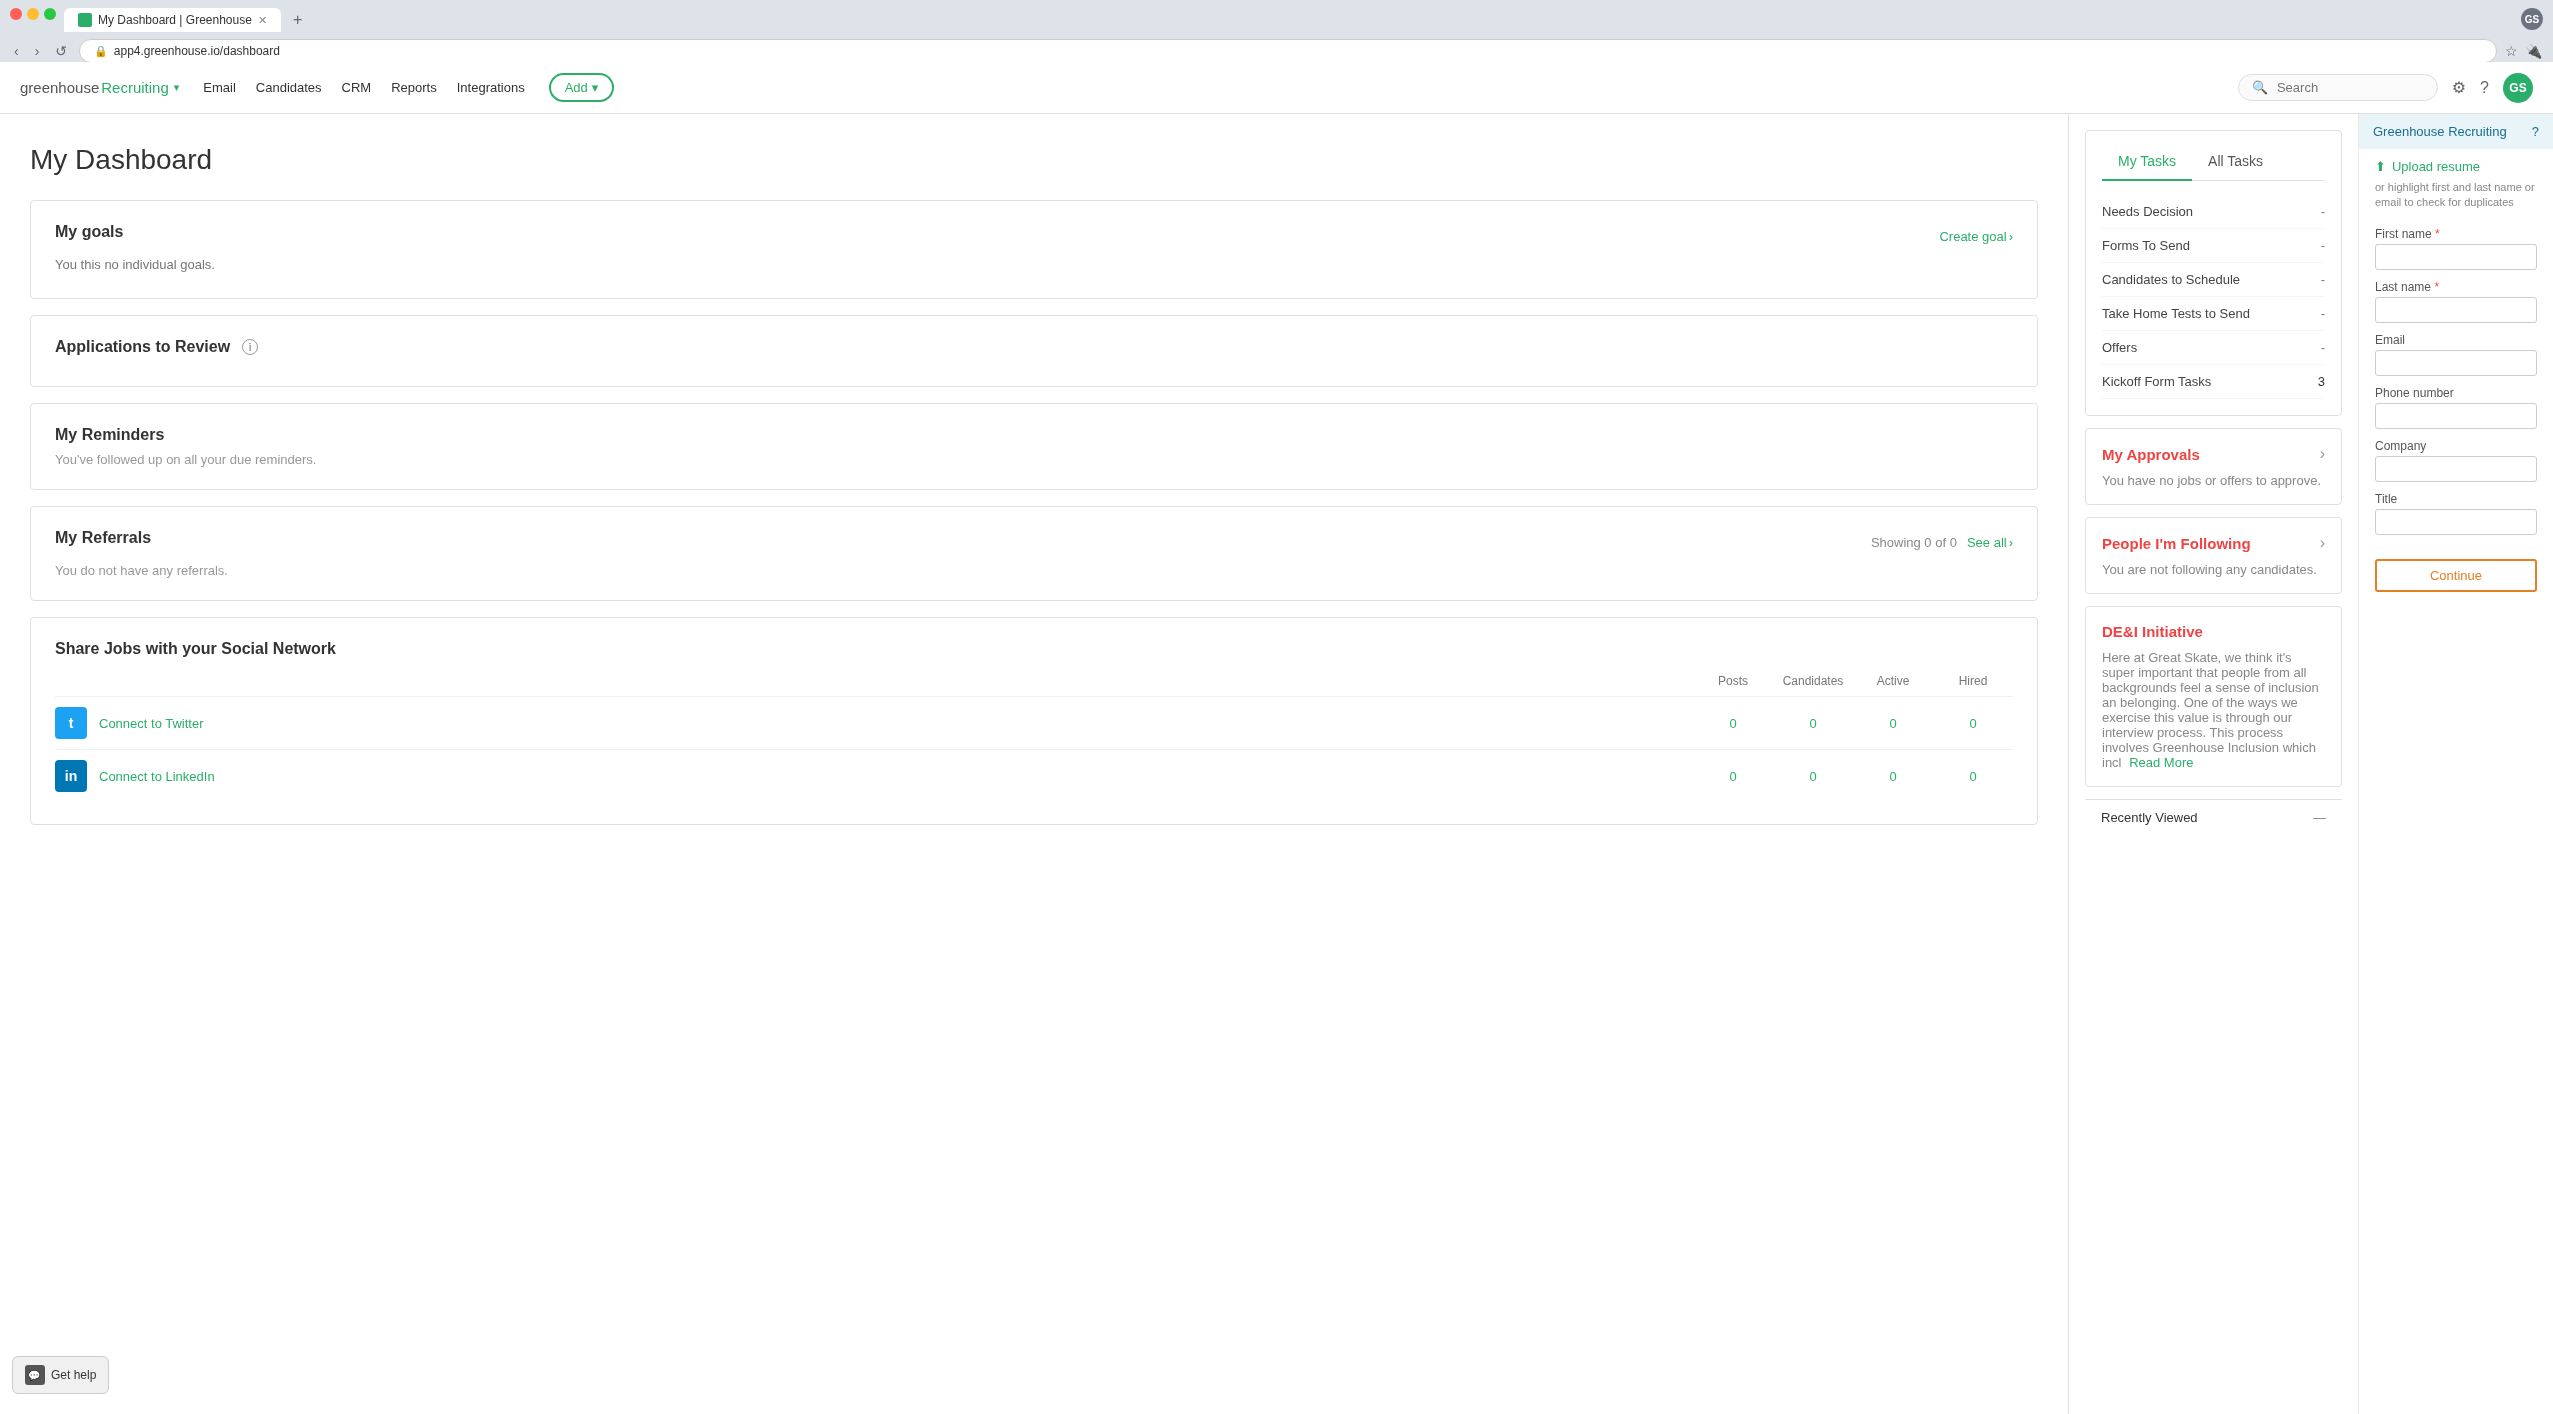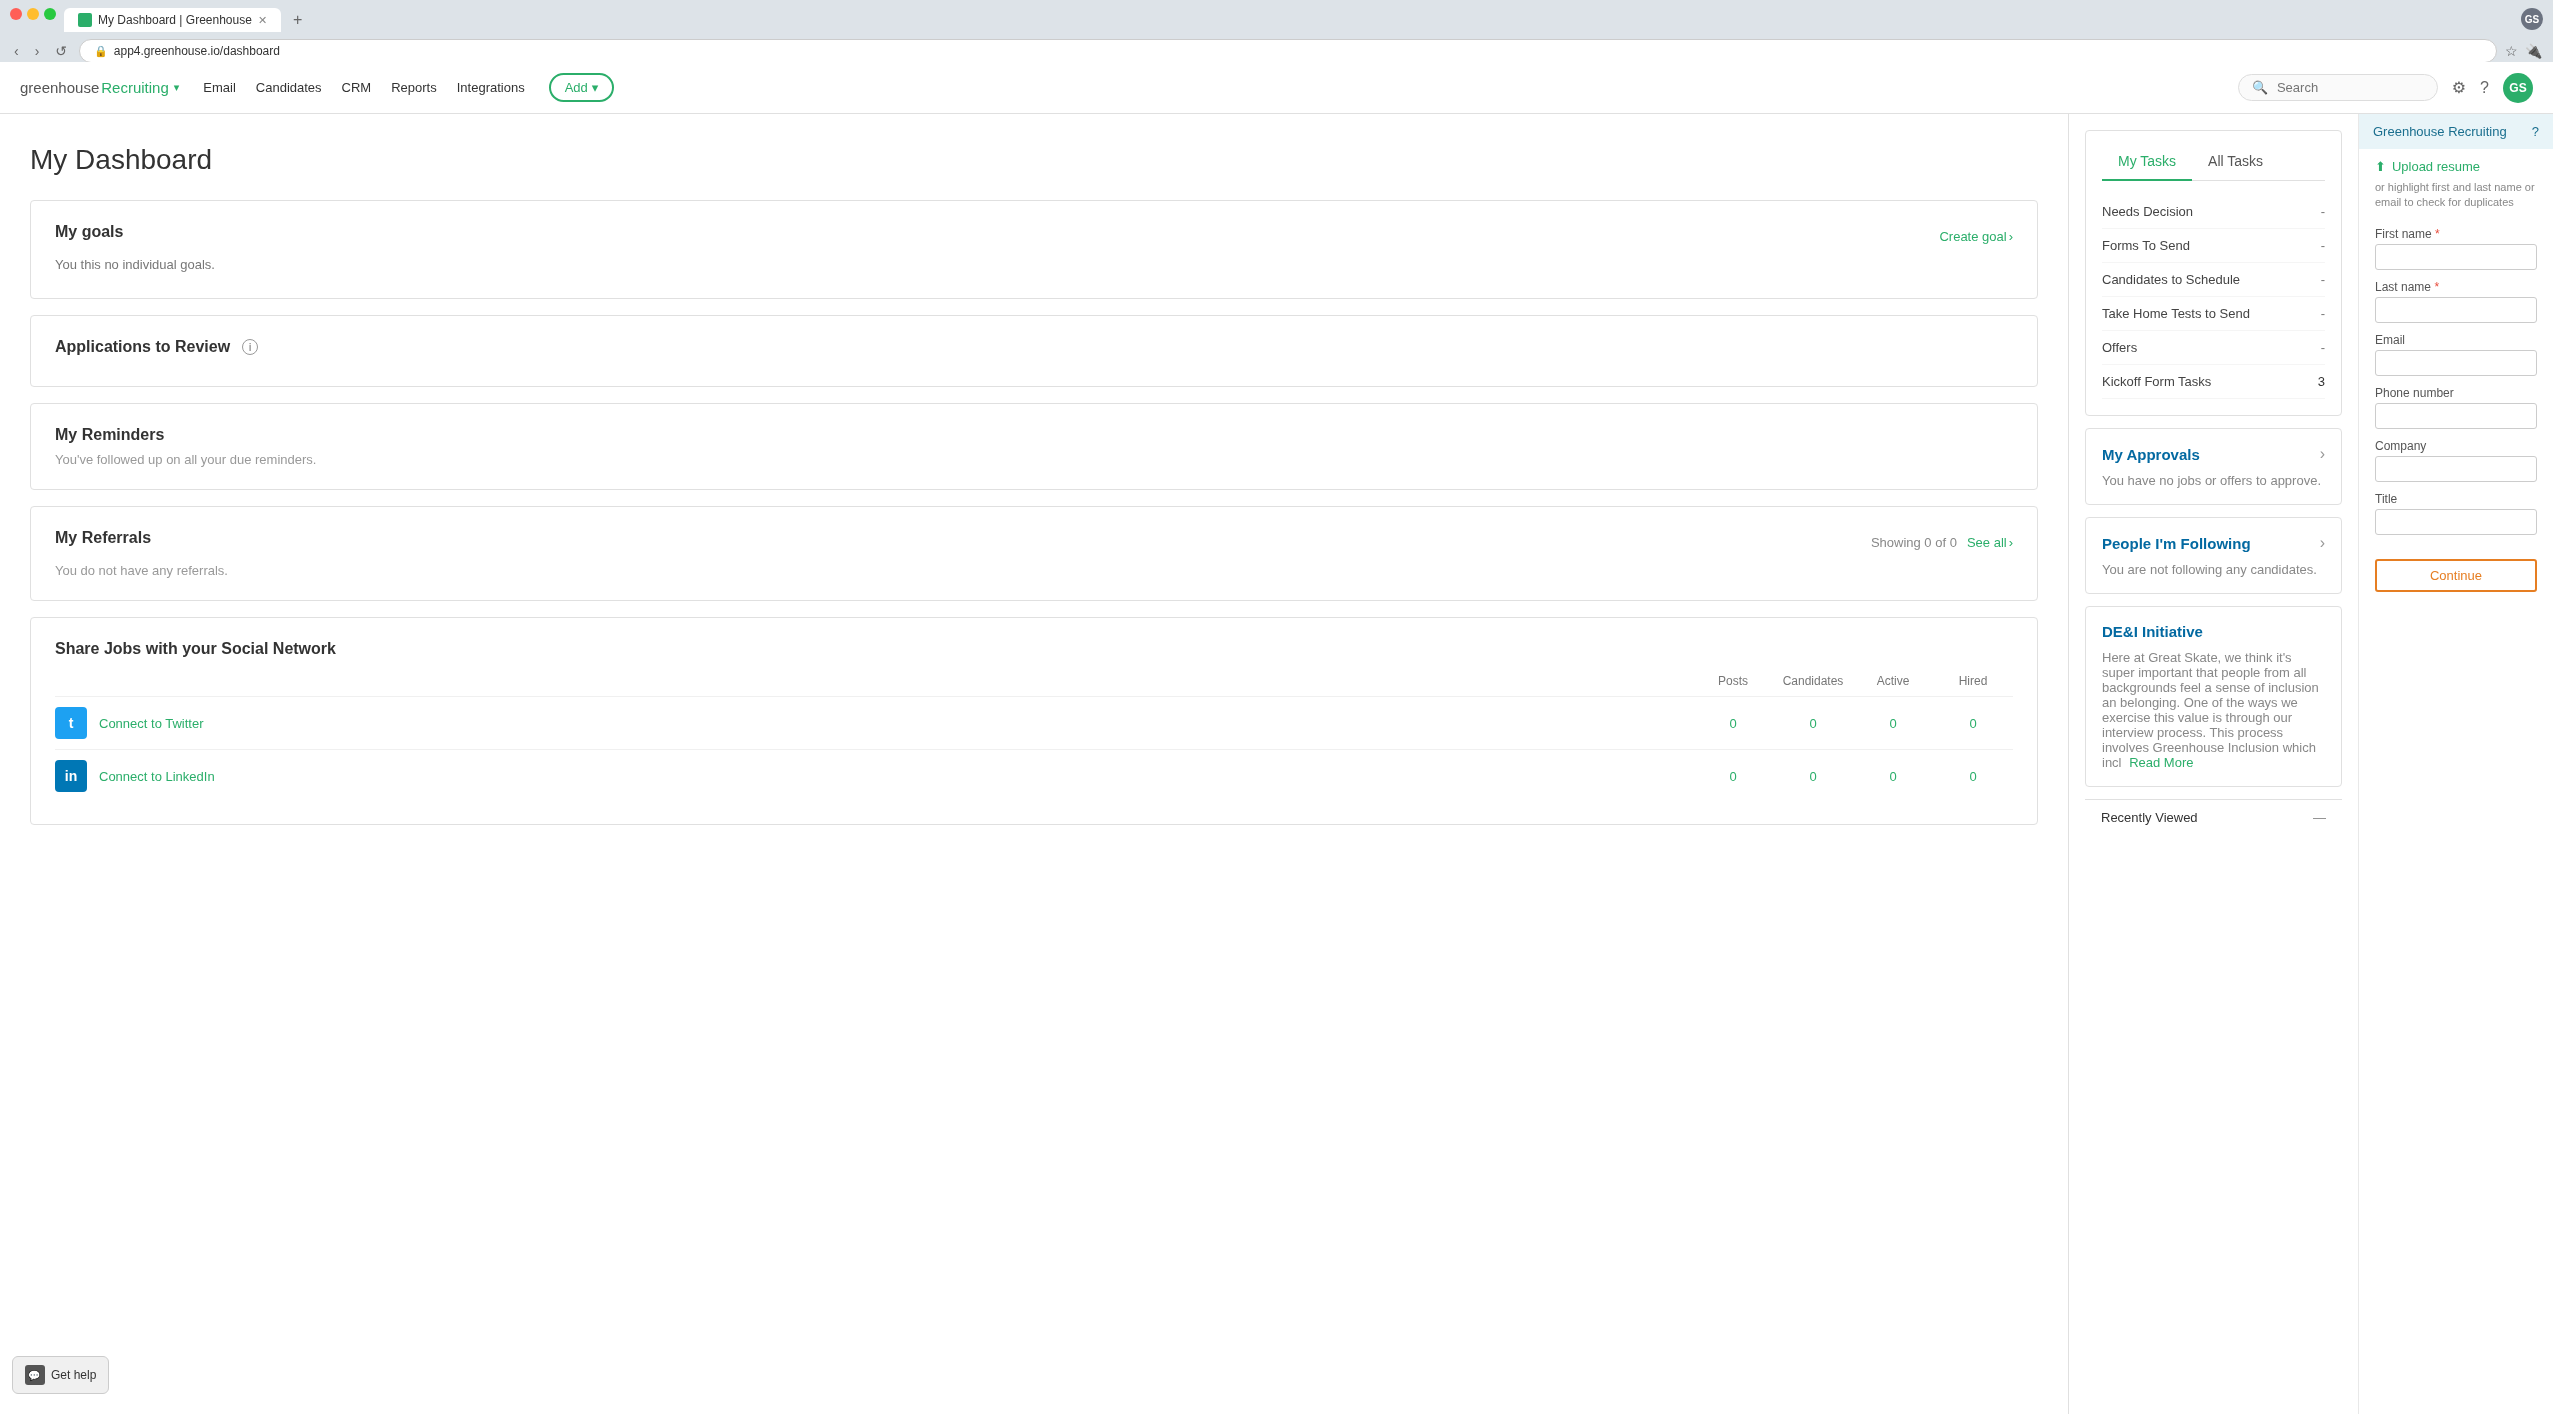--- a/index.html
+++ b/index.html
@@ -81,21 +81,21 @@
     .tasks-tabs { display: flex; gap: 0; border-bottom: 1px solid #e0e0e0; margin-bottom: 14px; }
     .task-tab { padding: 6px 16px 10px; font-size: 14px; cursor: pointer; color: #555; border-bottom: 2px solid transparent; margin-bottom: -1px; }
     .task-tab.active { color: #2bae6a; border-bottom: 2px solid #2bae6a; font-weight: 500; }
     .task-row { display: flex; align-items: center; justify-content: space-between; padding: 9px 0; border-bottom: 1px solid #f5f5f5; }
     .task-label { color: #444; font-size: 13px; }
     .task-val { color: #777; font-size: 13px; }
     .task-val.count { color: #333; font-weight: 500; }
 
     .section-card { border: 1px solid #e0e0e0; border-radius: 4px; padding: 16px; }
     .section-card-header { display: flex; align-items: center; justify-content: space-between; margin-bottom: 10px; }
-    .section-card-title { font-size: 15px; font-weight: 600; color: #0369a1; }
+    .section-card-title { font-size: 15px; font-weight: 600; color: #ef4444; }
     .chevron-right { color: #999; font-size: 16px; }
     .section-card-body { color: #888; font-size: 13px; }
 
     
     .far-right-panel { width: 195px; background: white; border-left: 1px solid #e8e8e8; display: flex; flex-direction: column; overflow-y: auto; }
     .panel-header { background: #e8f4f8; padding: 10px 14px; font-size: 13px; display: flex; align-items: center; justify-content: space-between; }
     .panel-header-title { color: #1a6e8e; font-size: 13px; }
     .panel-question-icon { color: #1a6e8e; font-size: 13px; cursor: pointer; }
     .panel-tagline { padding: 18px 16px 12px; font-size: 18px; font-weight: 600; color: #1a5276; line-height: 1.3; }
     .upload-section { padding: 10px 16px 16px; }

